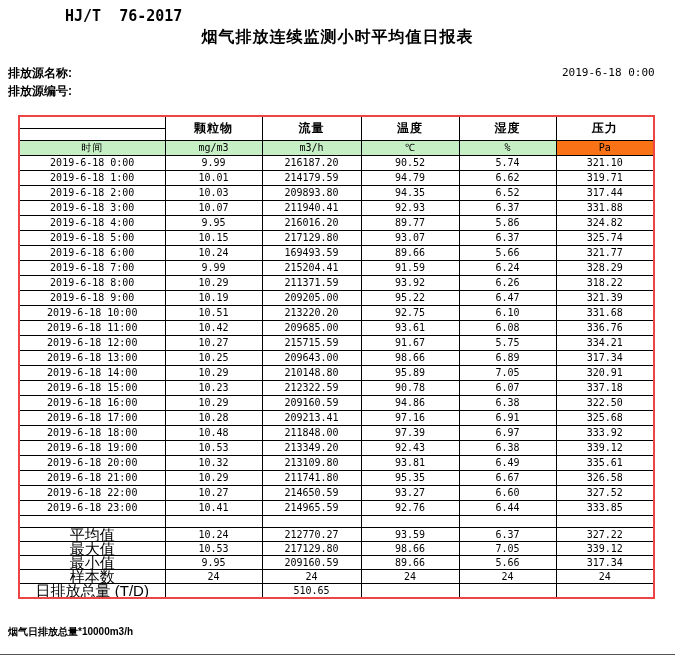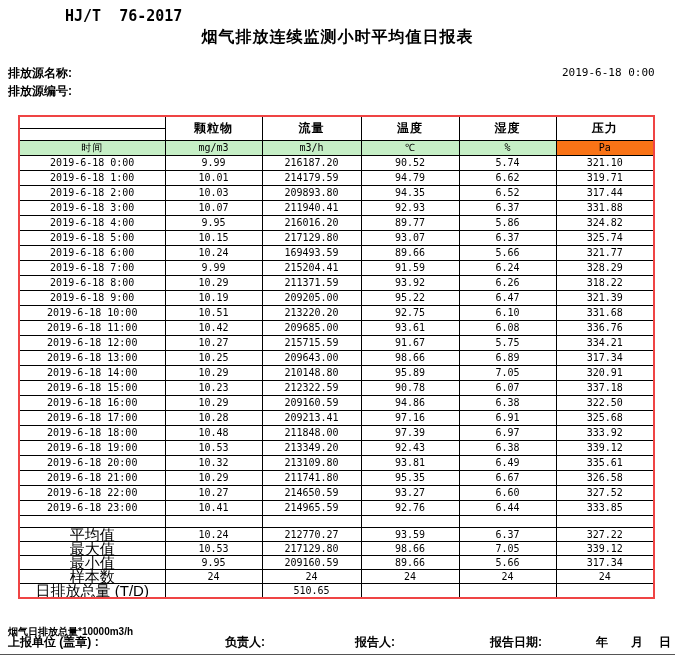--- a/index.html
+++ b/index.html
@@ -358,25 +358,16 @@
           <td>510.65</td>
           <td></td>
           <td></td>
           <td></td>
         </tr>
       </tbody>
   </table>
 
   <div class="footer-note">烟气日排放总量*10000m3/h</div>
 
-  <div class="signature-line">
-    <span class="sig-item sig-unit">上报单位 (盖章) :</span>
-    <span class="sig-item sig-resp">负责人:</span>
-    <span class="sig-item sig-rep">报告人:</span>
-    <span class="sig-item sig-date">报告日期:</span>
-    <span class="sig-item sig-year">年</span>
-    <span class="sig-item sig-month">月</span>
-    <span class="sig-item sig-day">日</span>
-  </div>
 
   <div class="bottom-rule"></div>
 
 </div>
 
 </body></html>

